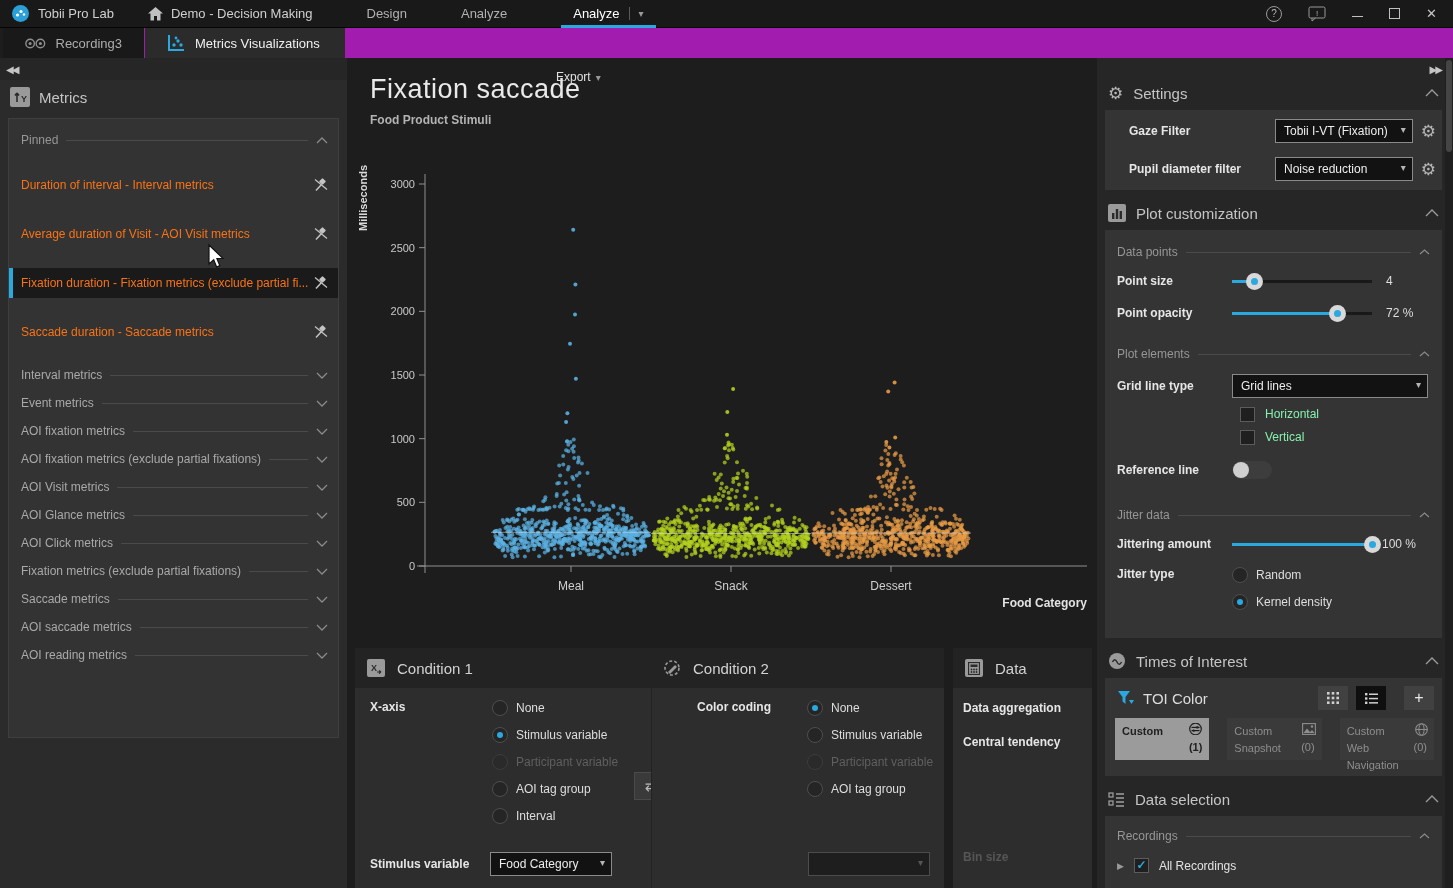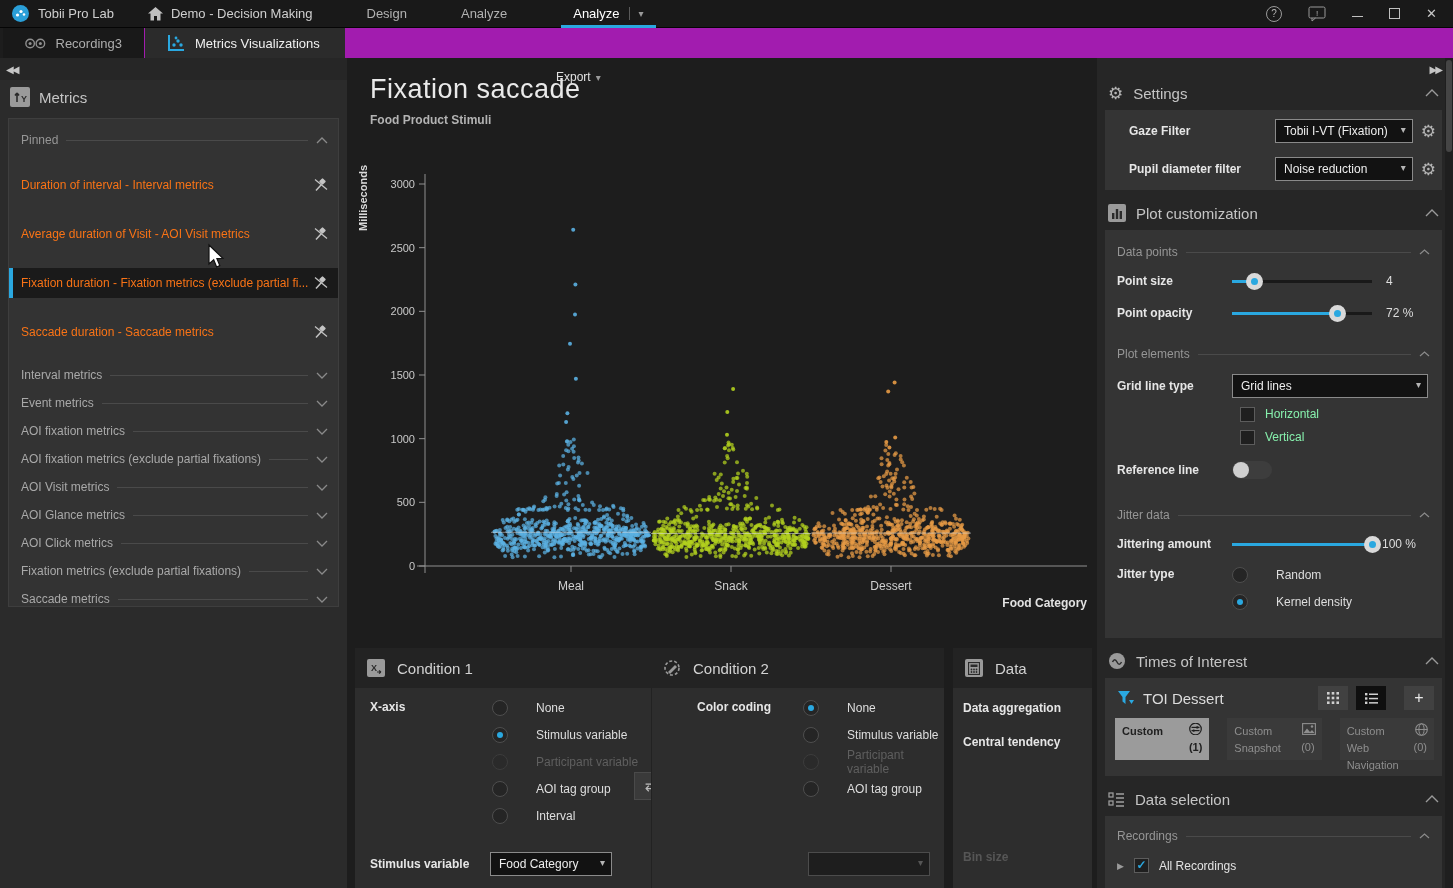--- a/index.html
+++ b/index.html
@@ -33,21 +33,21 @@
 .doc-tab.inactive{background:#191919;color:#adadad;width:141px}
 .doc-tab.active{background:#2b2b2b;color:#f0f0f0;margin-left:1px;width:200px;font-weight:normal}
 
 
 #left-panel{position:absolute;left:0;top:58px;width:347px;height:830px;background:#2b2b2b}
 .collapse-strip{height:22px;background:#262626;display:flex;align-items:center;padding-left:6px;
   color:#c5c5c5;font-size:10px;letter-spacing:-2px}
 .panel-head{display:flex;align-items:center;height:34px;padding-left:10px;gap:9px}
 .panel-head .ph-title{font-size:15px;color:#c5c5c5}
 .icon-box{width:20px;height:20px;background:#9a9a9a;border-radius:2px;display:flex;align-items:center;justify-content:center;flex:none}
-.listbox{position:absolute;left:8px;right:8px;top:60px;height:489px;background:#333;border:1px solid #3e3e3e;
+.listbox{position:absolute;left:8px;right:8px;top:60px;height:620px;background:#333;border:1px solid #3e3e3e;
   padding:10px 0 0 0;overflow:hidden}
 .subhead{display:flex;align-items:center;height:22px;padding:0 10px 0 12px;color:#969696;font-size:12px;gap:8px}
 .rule{flex:1;border-top:1px solid #4a4a4a}
 .chev{flex:none;display:flex}
 .pinned-item{display:flex;align-items:center;height:30px;margin-top:19px;padding:0 10px 0 12px;color:#f97316}
 .pinned-item .pi-label{flex:1;overflow:hidden;white-space:nowrap}
 .pinned-item.selected{background:#1a1a1a;border-left:4px solid #2aa8e0;padding-left:8px}
 .cat-row{display:flex;align-items:center;height:28px;padding:0 10px 0 12px;color:#a9a9a9;gap:8px;margin-top:0}
 .cat-row:first-of-type{margin-top:0}
 .cat-gap{height:14px}
@@ -62,21 +62,21 @@
 
 
 #bottom-row{position:absolute;left:0;top:587px;width:750px;height:243px}
 .bp-head{position:absolute;height:40px;background:#232323;display:flex;align-items:center;gap:12px;padding-left:12px;
   font-size:15px;color:#d2d2d2}
 .bp-body{position:absolute;background:#2d2d2d}
 .form-label{font-weight:bold;color:#e6e6e6}
 .radio{width:16px;height:16px;border-radius:50%;background:#252525;border:1px solid #4e4e4e;flex:none;position:relative}
 .radio.on::after{content:"";position:absolute;inset:4px;border-radius:50%;background:#2aa8e0}
 .radio.disabled{border-color:#3c3c3c;background:#2a2a2a}
-.radio-row{display:flex;align-items:center;gap:28px;height:16px;margin-bottom:11px;color:#dedede}
+.radio-row{display:flex;align-items:center;gap:8px;height:16px;margin-bottom:11px;color:#dedede}
 .radio-row.disabled{color:#5f5f5f}
 .dd{height:24px;background:#121212;border:1px solid #8a8a8a;display:flex;align-items:center;
   padding:0 20px 0 8px;position:relative;color:#ededed;white-space:nowrap}
 .dd::after{content:"▾";position:absolute;right:6px;top:4px;color:#b5b5b5;font-size:10px}
 .dd.disabled{border-color:#4c4c4c;background:#1e1e1e}
 .dd.disabled::after{color:#555}
 #swap-btn{position:absolute;left:287px;top:127px;width:34px;height:28px;background:#3a3a3a;border:1px solid #4a4a4a;
   color:#b9b9b9;font-size:15px;display:flex;align-items:center;justify-content:center}
 .data-item{font-weight:bold;color:#e6e6e6;margin-bottom:20px}
 .data-item.disabled{color:#565656}
@@ -2737,21 +2737,21 @@
             <polyline points="1,7 7,1 13,7" fill="none" stroke="#9a9a9a" stroke-width="1.4"></polyline>
           </svg>
         </span>
     </div>
     <div class="sec-box" style="height:98px">
       <div class="toi-row">
         <svg width="18" height="16" viewBox="0 0 18 16">
           <path d="M1 1 H13 L8.5 7 V14 L5.5 11.5 V7 Z" fill="#2aa8e0"></path>
           <path d="M12 10 L17 10 L14.5 14 Z" fill="#2aa8e0"></path>
         </svg>
-        <span class="toi-title">TOI Dessert</span>
+        <span class="toi-title">TOI Color</span>
         <span class="vbtn">
           <svg width="12" height="12" viewBox="0 0 12 12">
               <g fill="#cfcfcf">
                 <rect x="0" y="0" width="2.6" height="2.6"></rect>
                 <rect x="4.7" y="0" width="2.6" height="2.6"></rect>
                 <rect x="9.4" y="0" width="2.6" height="2.6"></rect>
                 <rect x="0" y="4.7" width="2.6" height="2.6"></rect>
                 <rect x="4.7" y="4.7" width="2.6" height="2.6"></rect>
                 <rect x="9.4" y="4.7" width="2.6" height="2.6"></rect>
                 <rect x="0" y="9.4" width="2.6" height="2.6"></rect>

